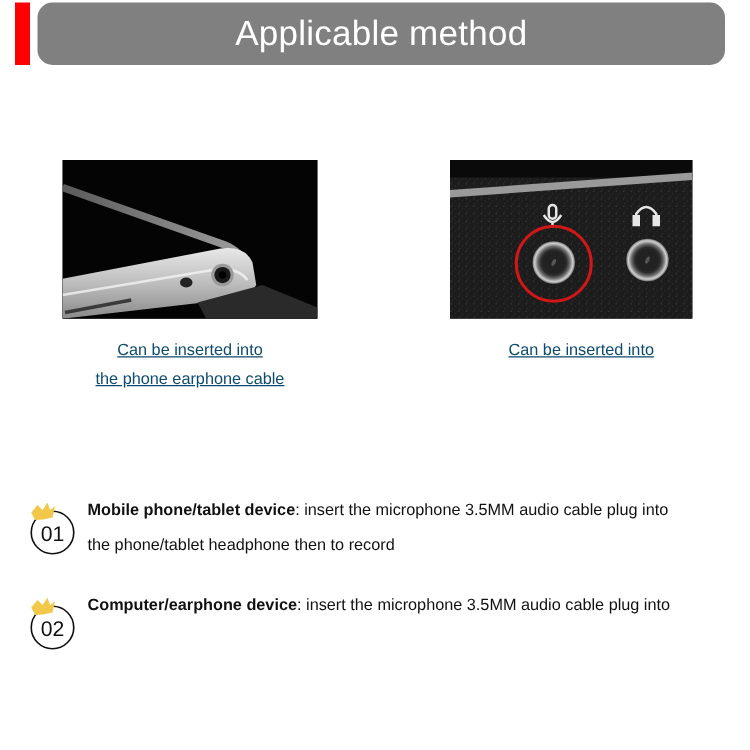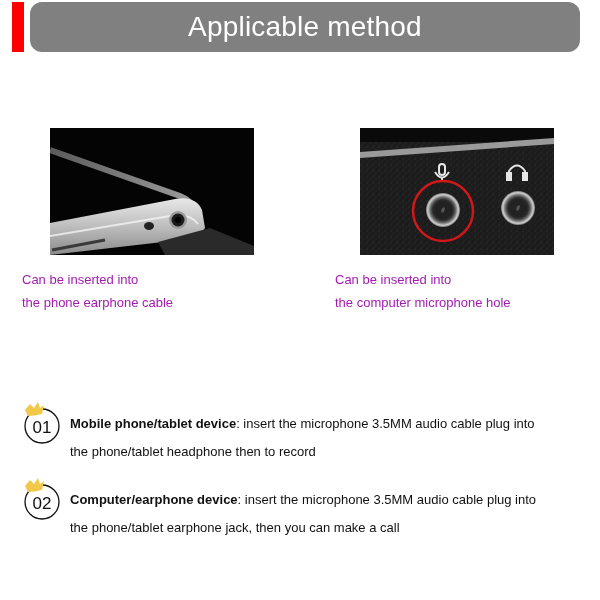--- a/index.html
+++ b/index.html
@@ -7,29 +7,29 @@
 
     .red-bar { position:absolute; left:12px; top:2px; width:12px; height:50px; background:#ff0000; }
     .title-bar { position:absolute; left:30px; top:2px; width:550px; height:50px; background:#808080;
       display:flex; align-items:center; justify-content:center;border-radius:12px; }
     .title-text { color:#fff; font-size:28px; font-weight:normal; letter-spacing:0.2px; }
 
     .photo { position:absolute; top:128px; height:127px; overflow:hidden; }
     .photo.phone { left:50px; width:204px; background:#050505; }
     .photo.pc { left:360px; width:194px; background:#1a1a1a; }
 
-    .caption { position:absolute; width:260px; font-size:13px; line-height:23px; color:#a21caf; }
+    .caption { position:absolute; width:260px; text-align:center; font-size:13px; line-height:23px; color:#0c4a6e;text-decoration:underline; }
     .caption.left { left:22px; top:268px; }
     .caption.right { left:335px; top:268px; }
 
     .step { position:absolute; left:18px; width:580px; height:60px; }
     .step.s1 { top:390px; }
     .step.s2 { top:466px; }
     .badge { position:absolute; left:2px; top:12px; width:42px; height:42px; }
-    .step-text { position:absolute; left:52px; top:20px; font-size:13px; line-height:28px; color:#111; width:530px; }
+    .step-text { position:absolute; left:52px; top:4px; font-size:13px; line-height:28px; color:#111; width:530px; }
     .step-text b { font-weight:bold; }
   </style>
 </head>
 <body>
 
 <div class="red-bar"></div>
 <div class="title-bar">
   <span class="title-text">Applicable method</span>
 </div>
 
@@ -108,21 +108,20 @@
 
     <circle cx="83" cy="83" r="30" fill="none" stroke="#d01818" stroke-width="2.5"></circle>
 
     <circle cx="158" cy="80" r="17" fill="url(#ring)"></circle>
     <circle cx="158" cy="80" r="9" fill="#222"></circle>
     <ellipse cx="158" cy="80" rx="1.5" ry="3" fill="#555" transform="rotate(25 158 80)"></ellipse>
   </svg>
 </div>
 <div class="caption right">
   <div>Can be inserted into</div>
-  <div>the computer microphone hole</div>
 </div>
 
 <div class="step s1">
   <svg class="badge" viewBox="0 0 42 42">
     <circle cx="22" cy="24" r="17" fill="#fff" stroke="#111" stroke-width="1.3"></circle>
     <path d="M5,8 L10,2 L14,6 L18,0 L20,6 L24,3 L22,12 Q14,14 8,14 Z" fill="#f2c84b"></path>
     <text x="22" y="31" text-anchor="middle" font-size="17" font-family="Liberation Sans, sans-serif" fill="#111">01</text>
   </svg>
   <div class="step-text">
     <div><b>Mobile phone/tablet device</b><span>: insert the microphone 3.5MM audio cable plug into</span></div>
@@ -131,15 +130,14 @@
 </div>
 
 <div class="step s2">
   <svg class="badge" viewBox="0 0 42 42">
     <circle cx="22" cy="24" r="17" fill="#fff" stroke="#111" stroke-width="1.3"></circle>
     <path d="M5,8 L10,2 L14,6 L18,0 L20,6 L24,3 L22,12 Q14,14 8,14 Z" fill="#f2c84b"></path>
     <text x="22" y="31" text-anchor="middle" font-size="17" font-family="Liberation Sans, sans-serif" fill="#111">02</text>
   </svg>
   <div class="step-text">
     <div><b>Computer/earphone device</b><span>: insert the microphone 3.5MM audio cable plug into</span></div>
-    <div>the phone/tablet earphone jack, then you can make a call</div>
   </div>
 </div>
 
 </body></html>

